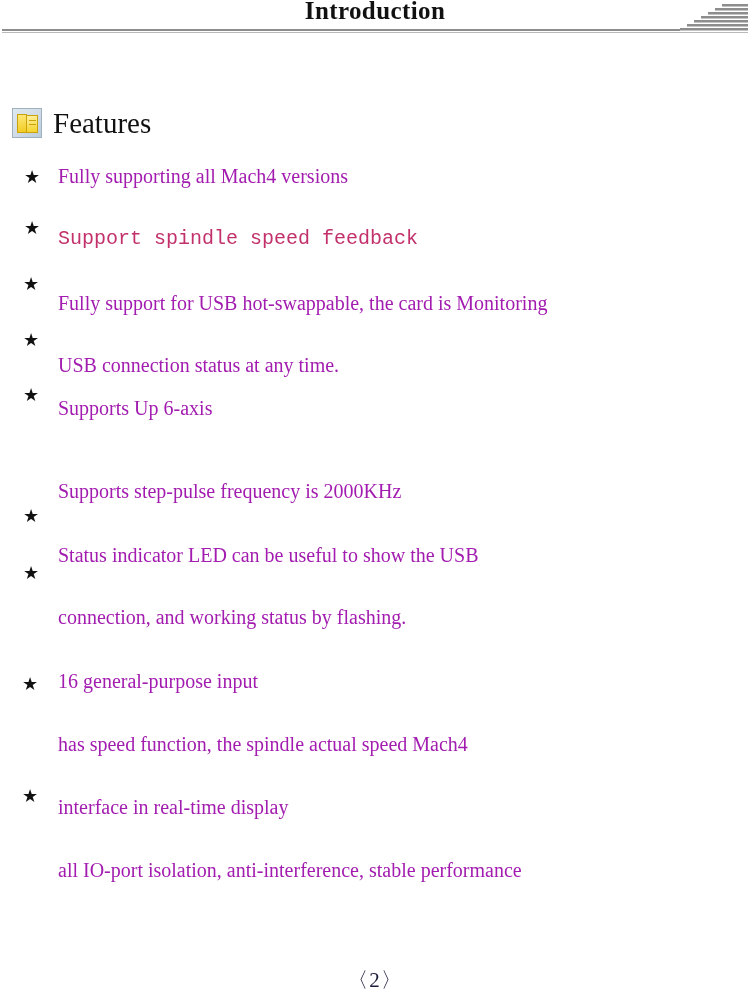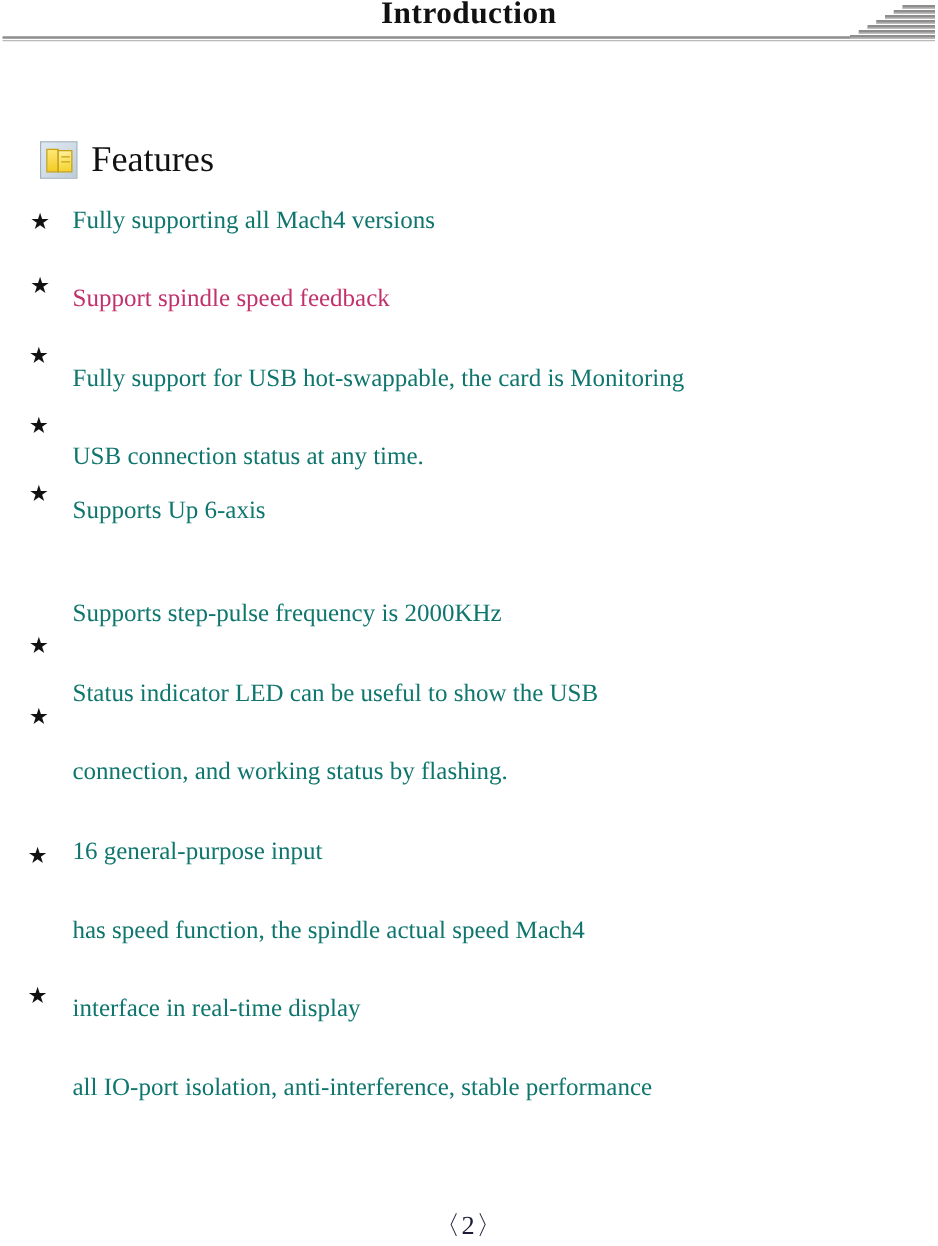--- a/index.html
+++ b/index.html
@@ -65,22 +65,20 @@
     border-bottom: 1px solid #c4c4c4;
   }
 
   
   #features-heading {
     position: absolute;
     left: 12px;
     top: 108px;
     height: 40px;
     display: flex;
-    align-items: center;
-    margin-left: 20px;
   }
   #features-icon {
     position: relative;
     width: 30px;
     height: 30px;
     flex: 0 0 30px;
     background: linear-gradient(135deg, #dfe8ef 0%, #cfdbe6 55%, #bcccda 100%);
     border: 1px solid #9fb0bf;
     box-sizing: border-box;
     overflow: hidden;
@@ -134,24 +132,25 @@
     text-align: center;
   }
 
   
   .feature-line {
     position: absolute;
     left: 58px;
     font-size: 20px;
     line-height: 24px;
     white-space: nowrap;
-    color: #0f766e;
+    color: #a21caf;
   }
   .feature-line.accent {
     color: #c2316b;
+    font-family: Liberation Mono, monospace;
   }
 
   
   #page-footer {
     position: absolute;
     left: 0;
     top: 968px;
     width: 750px;
     text-align: center;
     font-size: 21px;

